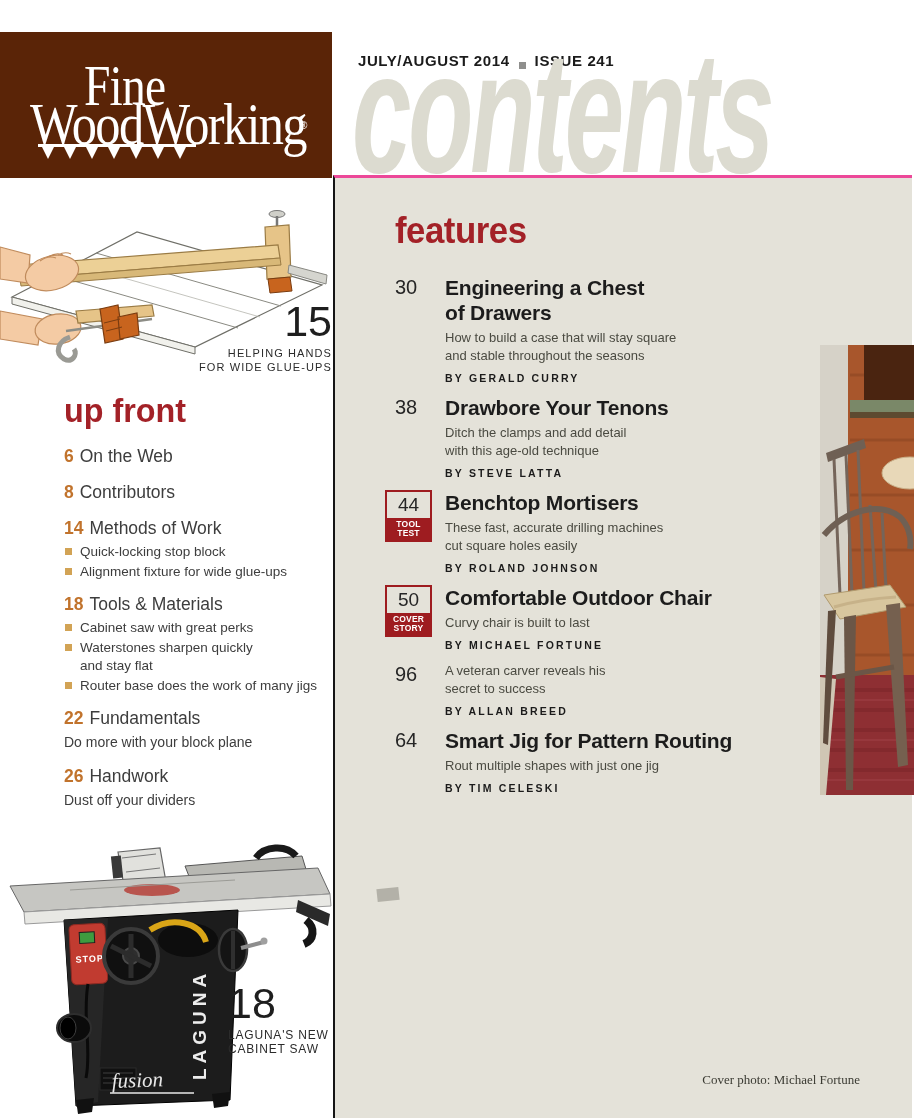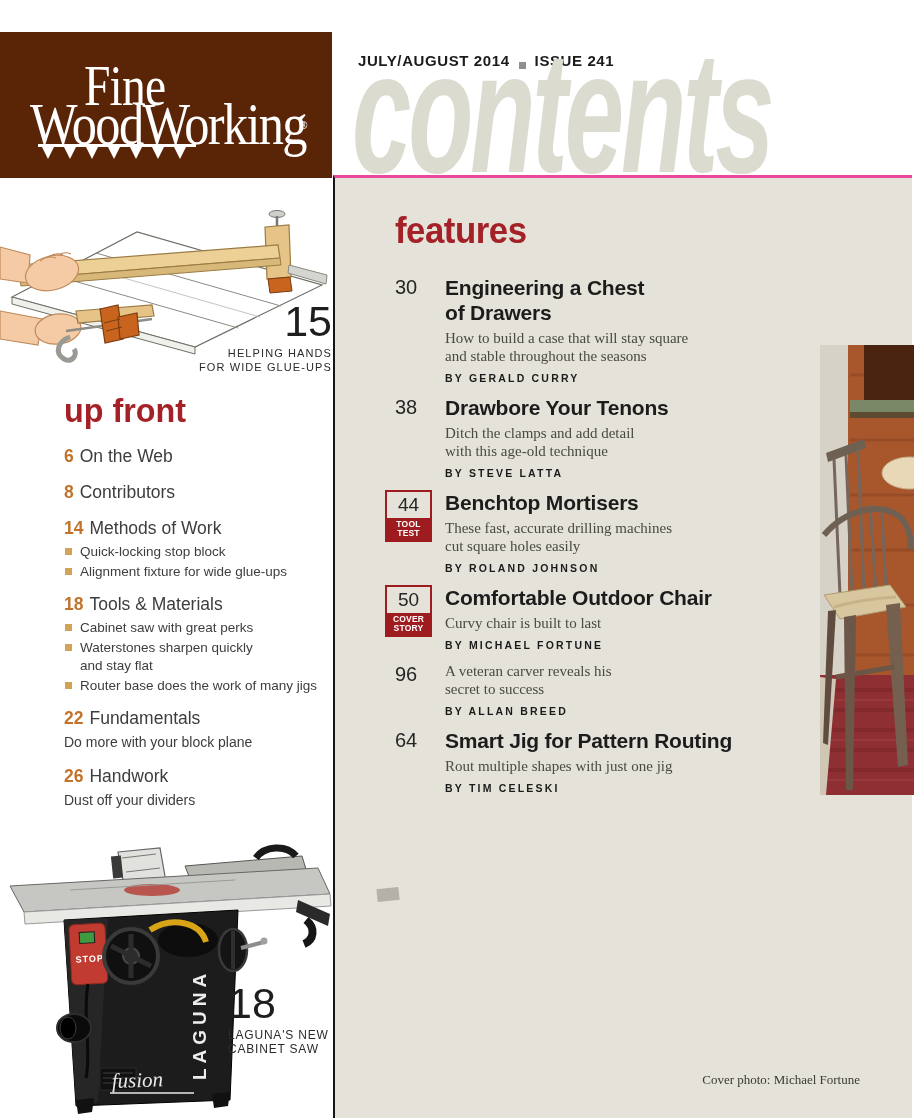--- a/index.html
+++ b/index.html
@@ -36,21 +36,21 @@
               letter-spacing:-.5px;margin:0 0 26px 0;line-height:1;transform:scaleX(.94);transform-origin:left top;}
   .feat{display:flex;margin-bottom:10px;max-width:400px;}
   .feat-num{flex:0 0 50px;font-size:20px;color:#262626;line-height:25px;}
   .feat-badge{flex:0 0 47px;margin-left:-10px;margin-right:13px;height:52px;
               border:2px solid var(--badge-red,#9e1c20);box-sizing:border-box;align-self:flex-start;}
   .badge-num{font-size:19px;color:#262626;text-align:center;line-height:26px;height:26px;}
   .badge-label{background:var(--badge-red,#9e1c20);color:#fff;font-size:8.5px;font-weight:bold;
                text-align:center;line-height:1.1;padding:2px 0 3px 0;white-space:pre-line;letter-spacing:.2px;}
   .feat-title{font-size:21px;font-weight:600;color:#1c1c1c;line-height:25px;margin-bottom:4px;
               white-space:pre-line;letter-spacing:-.2px;}
-  .feat-desc{font-family:Liberation Serif, serif;font-size:15px;color:#4a4a41;line-height:18px;
+  .feat-desc{font-family:Liberation Sans, sans-serif;font-size:13px;color:#4a4a41;line-height:18px;
              margin-bottom:7px;white-space:pre-line;}
   .feat-byline{font-size:10.5px;font-weight:bold;color:#1b1b1b;letter-spacing:2.2px;line-height:13px;}
 
   
   .upfront{position:absolute;left:64px;top:215px;width:262px;}
   .upfront-h{font-size:34px;font-weight:bold;color:var(--accent-red,#a32127);line-height:1;
              margin:0 0 18px 0;transform:scaleX(.95);transform-origin:left top;}
   .uf-item{margin-bottom:14px;font-size:17.5px;color:#3d3d3d;line-height:22px;}
   .uf-item.tight{margin-bottom:4px;}
   .uf-num{font-weight:bold;color:var(--number-orange,#c1732c);margin-right:6px;}

